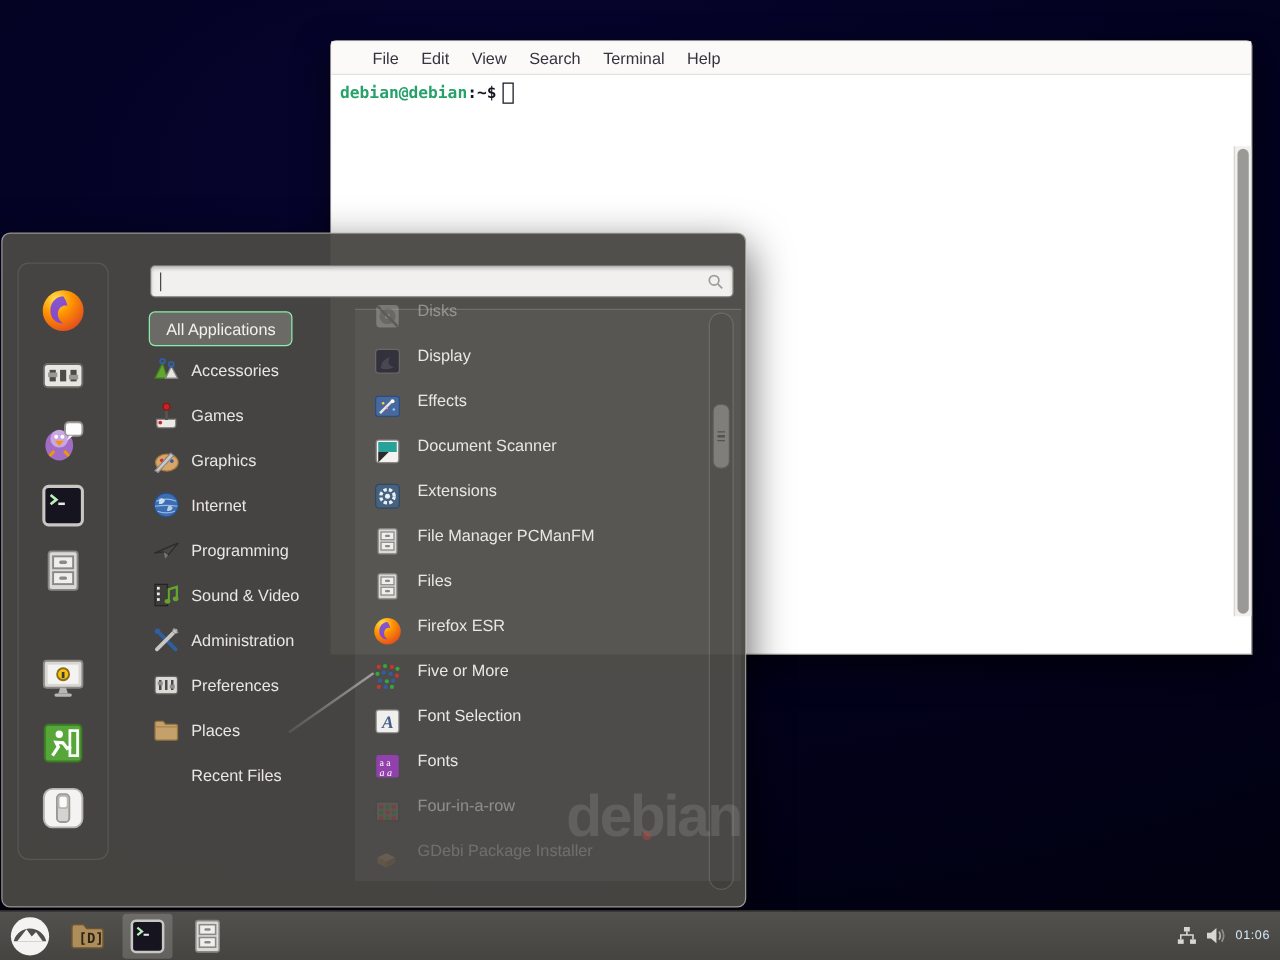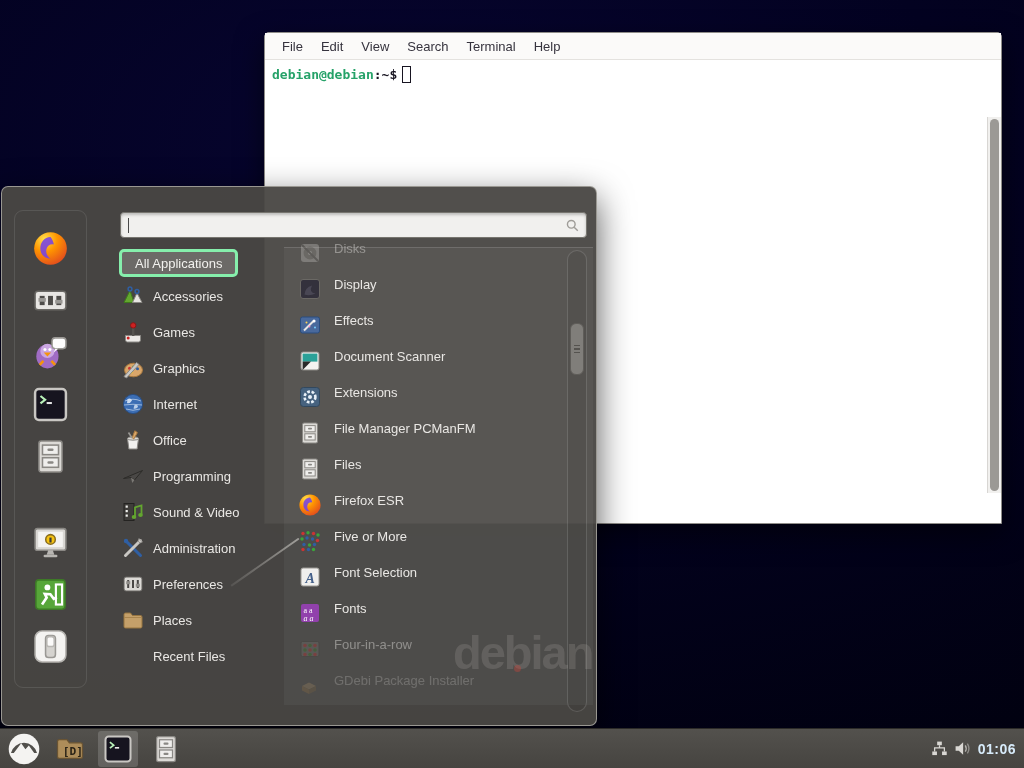--- a/index.html
+++ b/index.html
@@ -22,21 +22,21 @@
     display:flex; align-items:center; position:relative;
   }
   .titlebar-icon { position:absolute; left:13px; top:8px; width:14px; height:14px; }
   .title-text { flex:1; text-align:center; font-size:13px; font-weight:bold; color:#3b3743; }
   .window-controls { position:absolute; right:18px; top:0; height:30px; display:flex; gap:23px; align-items:center; }
   .wc { width:12px; height:12px; display:flex; align-items:center; justify-content:center; color:#5c5a57; cursor:default; }
   .wc-min  { width:7px; height:2px; background:#5c5a57; }
   .wc-max  { width:7px; height:7px; border:1.5px solid #5c5a57; }
   .wc-close{ font-size:11px; font-weight:bold; line-height:1; }
   .menubar { height:27px; background:#fbfaf9; border-bottom:1px solid #e4e2df;
-    display:flex; align-items:center; padding-left:8px; }
+    display:flex; align-items:center; padding-left:24px; }
   .menubar-item { font-size:13px; color:#36333e; padding:0 9px; line-height:27px; }
   .terminal-body { position:relative; height:433px; background:#fff; padding:6px 20px 0 7px; }
   .prompt-line { font-family:"DejaVu Sans Mono","Liberation Mono",monospace; font-size:13px; display:flex; align-items:center; }
   .prompt-user { color:#26a269; font-weight:bold; }
   .prompt-suffix { color:#171421; font-weight:bold; }
   .term-cursor { display:inline-block; width:9px; height:17px; border:1.5px solid #171421; margin-left:5px; }
   .terminal-scrollbar { position:absolute; right:0; top:57px; bottom:0; width:14px;
     background:#f1f0ee; border-left:1px solid #d8d6d3; }
   .terminal-scroll-thumb { position:absolute; left:2px; right:2px; top:2px; bottom:2px;
     background:#9b9995; border-radius:6px; }
@@ -58,21 +58,21 @@
 
   .menu-sidebar { position:absolute; left:12px; top:23px; width:73px; height:478px;
     border:1px solid rgba(255,255,255,0.10); border-radius:9px;
     display:flex; flex-direction:column; align-items:center; padding:19px 0 22px 0; }
   .fav-item { width:37px; height:37px; margin-bottom:15px; cursor:pointer; flex:none; }
   .fav-item:last-child { margin-bottom:0; }
   .sidebar-spacer { flex:1; }
 
   .category-col { position:absolute; left:111px; top:62px; width:162px; }
   .all-apps-btn { display:inline-flex; align-items:center; height:28px; padding:0 13px;
-    margin-left:6px; background:#6c6a67; border:3px solid #86efac; border-radius:5px;
+    margin-left:6px; background:#6c6a67; border:1px solid #86efac; border-radius:5px;
     font-size:13px; color:#f2f1ee; }
   .cat-list { margin-top:1px; }
   .cat-row { height:36px; display:flex; align-items:center; padding-left:8px; gap:8px; cursor:pointer; }
   .cat-icon { width:24px; height:24px; flex:none; }
   .cat-label { font-size:13px; color:#e9e7e4; white-space:nowrap; }
 
   .app-panel { position:absolute; left:282px; top:60px; width:309px; height:458px;
     background:rgba(255,255,255,0.045); border-top:1px solid rgba(255,255,255,0.14); }
   .app-list { position:absolute; left:282px; top:54px; width:276px; height:468px; overflow:hidden; }
   .app-row { height:36px; display:flex; align-items:flex-start; padding-left:14px; gap:12px; cursor:pointer; }
@@ -102,21 +102,21 @@
   .taskbar { position:absolute; left:0; bottom:0; width:1024px; height:40px;
     background:linear-gradient(#53514d,#464440); border-top:1px solid #2c2b28;
     display:flex; align-items:center; z-index:10; }
   .tb-launcher { height:36px; display:flex; align-items:center; justify-content:center; cursor:pointer; }
   .tb-menu-btn { width:40px; } .tb-menu-btn .tb-icon { width:34px; height:34px; }
   .tb-item { width:40px; } .tb-item .tb-icon { width:30px; height:30px; }
   .tb-item.active { background:rgba(255,255,255,0.16); border-radius:3px; margin:0 2px; }
   .tb-icon { width:28px; height:28px; }
   .taskbar-right { margin-left:auto; display:flex; align-items:center; gap:7px; padding-right:8px; }
   .tray-icon { width:17px; height:17px; cursor:pointer; }
-  .taskbar-clock { font-size:14px; font-weight:bold; color:#d7ebfa; letter-spacing:0.5px; cursor:default; }
+  .taskbar-clock { font-size:10px; font-weight:normal; color:#d7ebfa; letter-spacing:0.5px; cursor:default; }
 </style>
 </head>
 <body>
 
 <div class="terminal-window">
   <div class="menubar" id="terminal-menubar">
       <span class="menubar-item">File</span>
       <span class="menubar-item">Edit</span>
       <span class="menubar-item">View</span>
       <span class="menubar-item">Search</span>
@@ -262,29 +262,20 @@
           <span class="cat-label">Graphics</span>
         </div>
         <div class="cat-row">
           <span class="cat-icon"><svg viewBox="0 0 24 24" width="100%" height="100%">
               <circle cx="12" cy="12" r="9.6" fill="#3c6eb4" stroke="#2a4d7f"></circle>
               <path d="M4 9 Q12 5.5 20 9 M3 13 Q12 11.5 21 13 M5 17 Q12 19.5 19 17" stroke="#9db8dc" stroke-width="1" fill="none"></path>
               <path d="M6.5 7 q3.5-1.5 4.5 1.5 q-2 3.5-5 2.5 Z" fill="#d9e6f5" opacity="0.9"></path>
               <path d="M13.5 13 q3.5-1 3.5 2 q-2 2.5-4.5 1.5 Z" fill="#d9e6f5" opacity="0.8"></path>
             </svg></span>
           <span class="cat-label">Internet</span>
-        </div>
-        <div class="cat-row">
-          <span class="cat-icon"><svg viewBox="0 0 24 24" width="100%" height="100%">
-              <path d="M6.5 10.5 h11 l-1.4 10.5 h-8.2 Z" fill="#f1f0ee" stroke="#8a8884"></path>
-              <ellipse cx="12" cy="10.5" rx="5.5" ry="1.7" fill="#dcdad6" stroke="#8a8884"></ellipse>
-              <path d="M13.8 2.8 L16.4 4.6 L12.8 11 L11.2 9.8 Z" fill="#d9a66a" stroke="#a97a3f"></path>
-              <path d="M7.5 4.5 l3.5 5.5" stroke="#9a9894" stroke-width="1.6"></path>
-            </svg></span>
-          <span class="cat-label">Office</span>
         </div>
         <div class="cat-row">
           <span class="cat-icon"><svg viewBox="0 0 24 24" width="100%" height="100%">
               <path d="M2.5 14.5 L21.5 6.5 L13.5 16 L10 13.5 Z" fill="#4a4846" stroke="#2c2b28"></path>
               <path d="M10 13.5 L11.2 19 L13.5 16 Z" fill="#7a7874"></path>
             </svg></span>
           <span class="cat-label">Programming</span>
         </div>
         <div class="cat-row">
           <span class="cat-icon"><svg viewBox="0 0 24 24" width="100%" height="100%">

